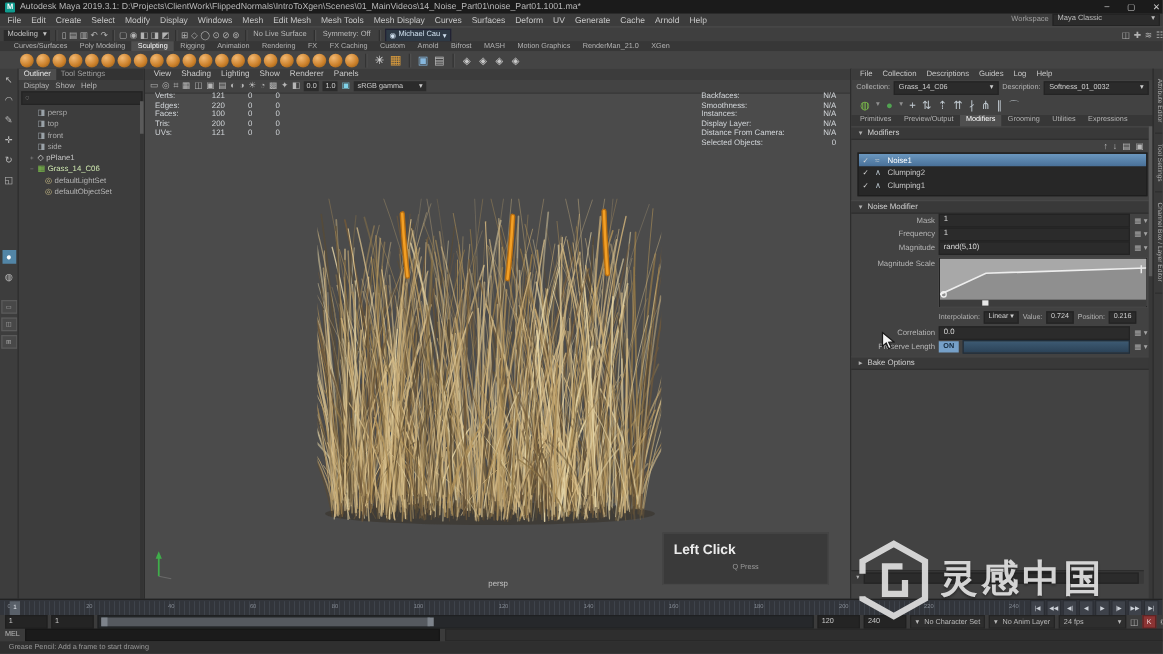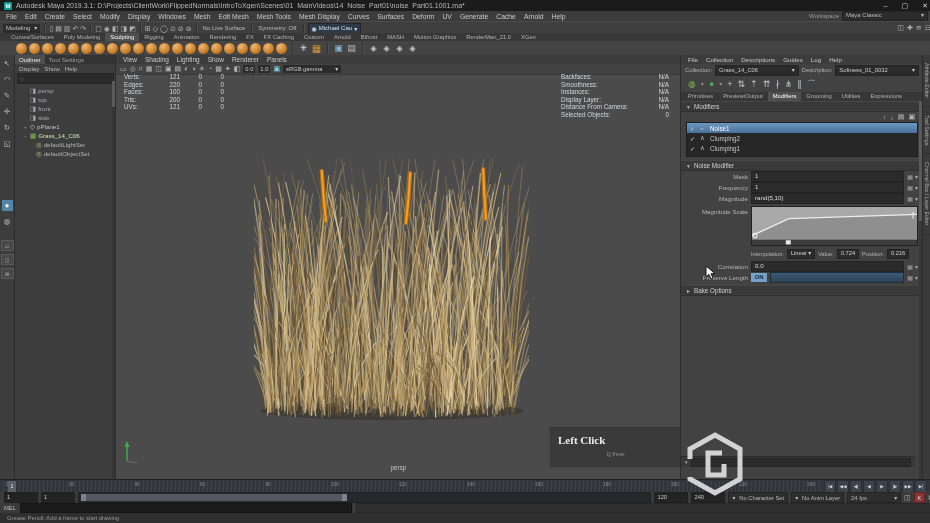--- a/index.html
+++ b/index.html
@@ -75,21 +75,21 @@
   .vp-field{background:#2b2b2b;font-size:5.8px;color:#ccc;padding:0 2px;height:8px;line-height:8px;}
   .vp-drop{background:#2b2b2b;font-size:5.8px;color:#ccc;padding:0 3px;height:8px;line-height:8px;width:52px;display:flex;justify-content:space-between;}
   .vp-hl{color:#7fd2e8;}
   .hudl{position:absolute;left:8px;top:18px;display:grid;grid-template-columns:30px 26px 22px 22px;font-size:6.3px;color:#d2d6da;line-height:7.5px;}
   .hudl span{text-align:left;} .hudl .num{text-align:right;}
   .hudr{position:absolute;right:12px;top:18px;display:grid;grid-template-columns:80px 28px;font-size:6.3px;color:#d2d6da;line-height:7.5px;}
   .hudr .num{text-align:right;}
   #grass{position:absolute;left:138px;top:104px;width:275px;height:262px;overflow:hidden;}
   .persp-label{position:absolute;left:0;right:0;bottom:8px;text-align:center;font-size:6.3px;color:#c3c3c3;}
   #gizmo{position:absolute;left:3px;bottom:14px;}
-  .overlay{position:absolute;left:433px;top:371px;width:131px;height:40px;background:#3a3a3a;border:1px solid #474747;font-family:Liberation Serif, serif;}
+  .overlay{position:absolute;left:414px;top:371px;width:131px;height:40px;background:#3a3a3a;border:1px solid #474747;}
   .ov-title{font-size:11px;font-weight:bold;color:#ececec;padding:7px 0 0 8px;}
   .ov-sub{text-align:center;font-size:5.8px;color:#9a9a9a;margin-top:5px;}
   
   #xgen{position:absolute;left:680px;top:55px;width:242px;height:424px;background:#424242;border-left:1px solid #2d2d2d;font-size:6.2px;}
   .xg-menus{height:9px;background:#3c3c3c;display:flex;align-items:center;padding-left:3px;color:#c9c9c9;}
   .xg-menus span{padding:0 4px;}
   .xg-collrow{height:12px;display:flex;align-items:center;gap:3px;padding:0 4px;color:#b2b2b2;font-size:5.8px;}
   .xg-dropbox{background:#2b2b2b;border:1px solid #242424;height:9px;line-height:8px;padding:0 3px;color:#cfcfcf;flex:1;display:flex;justify-content:space-between;}
   .xg-toolbar{height:16px;display:flex;align-items:center;gap:5px;padding:0 7px;}
   .xgi{font-size:9px;color:#c2cbd2;line-height:14px;}
@@ -1843,18 +1843,19 @@
 <div id="helprow">
   <span>Grease Pencil: Add a frame to start drawing</span>
 </div>
 
 <div id="watermark">
   <svg width="62" height="66" viewBox="0 0 62 66">
     <polygon points="31,4 56,18 56,48 31,62 6,48 6,18" fill="none" stroke="#e0e0e0" stroke-width="5" stroke-dasharray="118 18"></polygon>
     <polyline points="40,33 40,44 24,44 24,22 38,22" fill="none" stroke="#e0e0e0" stroke-width="5"></polyline>
   </svg>
   <div class="wm-text">
+    <span class="wm-cn">灵感中国</span>
   </div>
 </div>
 
 <svg id="cursor" width="11" height="15" viewBox="0 0 11 15">
   <polygon points="1,1 1,12 4,9.5 6,14 8,13 6,8.8 10,8.5" fill="#f4f4f4" stroke="#1a1a1a" stroke-width="1"></polygon>
 </svg>
 
 </body></html>

